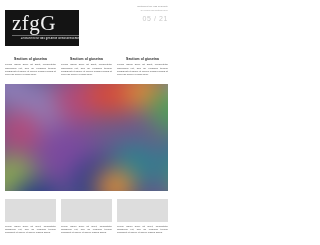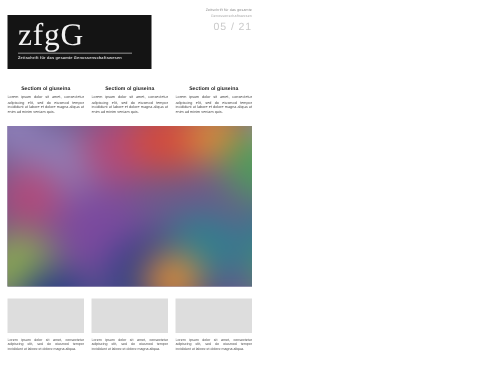--- a/index.html
+++ b/index.html
@@ -31,24 +31,25 @@
     left: 0;
     top: 0;
     width: 173px;
     height: 50px;
   }
 
   .logo-block {
     position: absolute;
     left: 5px;
     top: 10px;
-    width: 96px;
+    width: 74px;
     height: 36px;
     background: #141414;
     overflow: hidden;
+    text-align: right;
   }
 
   .logo-wordmark {
     position: absolute;
     left: 7px;
     top: 2px;
     font-family: "Liberation Serif", serif;
     font-size: 21px;
     line-height: 22px;
     letter-spacing: 0.5px;

